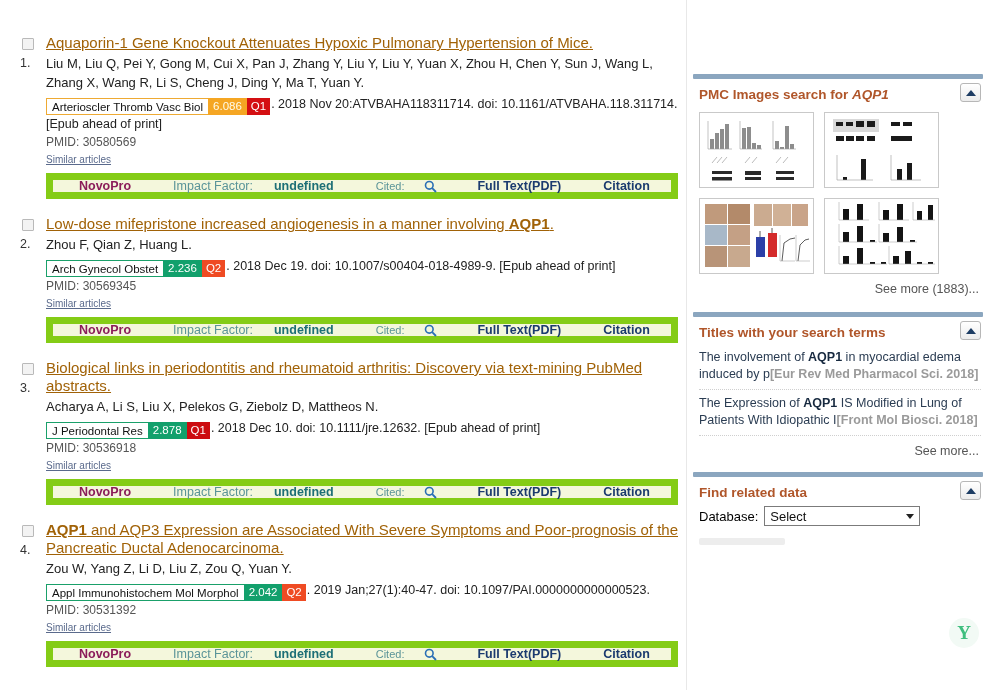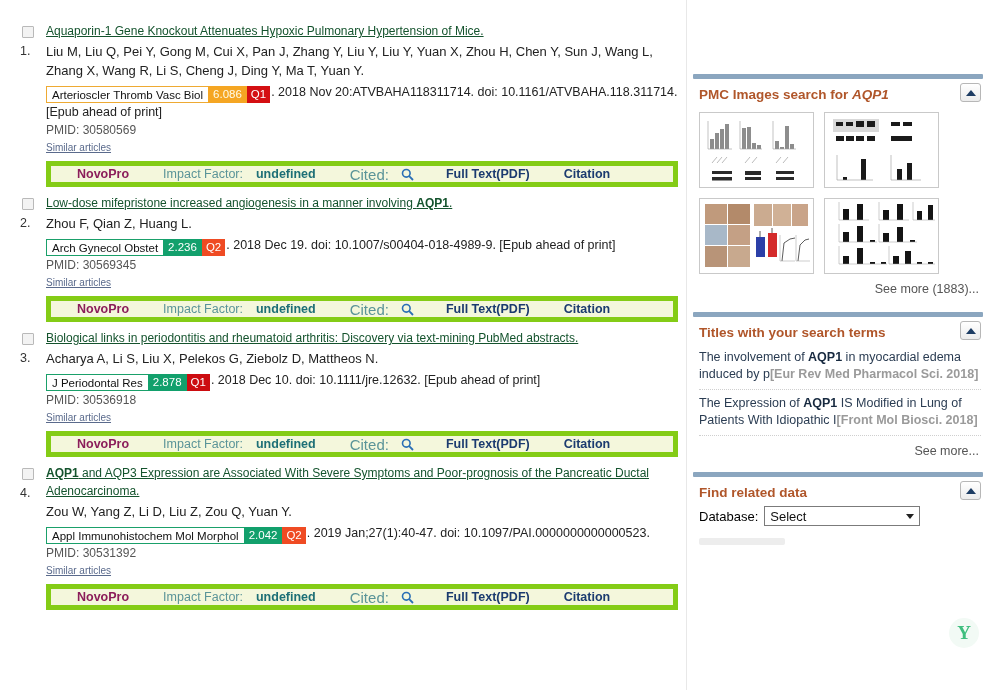--- a/index.html
+++ b/index.html
@@ -11,22 +11,22 @@
 
   
   .results{position:absolute;left:0;top:0;width:690px;height:690px;padding:18px 0 0 0;box-sizing:border-box;}
   .rslt{position:relative;padding:0 12px 0 46px;margin-bottom:7px;}
   .rslt .chk{
     position:absolute;left:22px;top:4px;width:12px;height:12px;
     border:1px solid #b9b9b9;background:#f3f3f3;box-sizing:border-box;border-radius:1px;
   }
   .rslt .num{position:absolute;left:20px;top:22px;font-size:12.5px;color:#333;}
   .title{
-    font-size:12px;color:#14532d;text-decoration:underline;line-height:18px;
-    display:block;margin:4px 0 2px 0;cursor:pointer;
+    font-size:15px;color:#a16207;text-decoration:underline;line-height:18px;
+    display:block;margin:16px 0 2px 0;cursor:pointer;
   }
   .title b{font-weight:bold;}
   .authors{font-size:13px;color:#222;line-height:19px;margin-bottom:3px;}
   .citeline{font-size:12.5px;color:#222;line-height:18px;margin-bottom:1px;}
   .epub{font-size:12.5px;color:#222;line-height:17px;}
   .pmid{font-size:12px;color:#555;line-height:17px;margin-top:1px;}
   .similar{font-size:10px;color:#5a6a8c;text-decoration:underline;line-height:16px;display:inline-block;cursor:pointer;}
 
   
   .badge{display:inline-flex;align-items:stretch;height:17px;vertical-align:-3px;margin-right:1px;
@@ -37,27 +37,27 @@
   .badge.b-orange .jname{border:1px solid #eeaa33;border-right:none;}
   .badge.b-orange .jif{background:#f5a623;color:#fffbe8;}
   .badge.b-orange .jq{background:#d40f12;}
   .badge.b-green .jname{border:1px solid #1aa06a;border-right:none;}
   .badge.b-green .jif{background:#12a06c;}
   .badge.b-green .jq.q1{background:#cc0c10;}
   .badge.b-green .jq.q2{background:#ef4b23;}
 
   
   .novobar{
-    margin-top:5px;height:26px;background:#f4f7dc;border:5px solid #84cc16;
-    display:flex;align-items:center;gap:8px;padding:0 16px 0 26px;box-sizing:border-box;
+    margin-top:5px;height:26px;background:#f4f7dc;border:7px solid #84cc16;
+    display:flex;align-items:center;gap:16px;padding:0 16px 0 26px;box-sizing:border-box;
   }
   .novobar .np{color:#8b1d5a;font-weight:bold;font-size:12.5px;margin-right:26px;cursor:pointer;}
   .novobar .if-lab{color:#5a9498;font-size:12.5px;margin-right:5px;}
   .novobar .if-val{color:#1d6f76;font-weight:bold;font-size:12.5px;margin-right:26px;}
-  .novobar .cited{color:#5a9498;font-size:15px;margin-right:4px;}
+  .novobar .cited{color:#5a9498;font-size:11px;margin-right:4px;}
   .novobar .mag{margin-right:24px;display:inline-flex;align-items:center;cursor:pointer;}
   .novobar .ft{color:#1b3b6f;font-weight:bold;font-size:12.5px;margin-right:26px;cursor:pointer;}
   .novobar .cit{color:#1b3b6f;font-weight:bold;font-size:12.5px;cursor:pointer;}
 
   
   .sidebar{position:absolute;left:686px;top:0;width:311px;height:690px;box-sizing:border-box;
            border-left:1px solid #e8e8e8;}
   .portlet{margin:0 14px 0 6px;padding-bottom:2px;}
   .portlet .topbar{height:5px;background:#8ba6bf;margin-bottom:0;border-radius:1px;}
   .p-head{position:relative;padding:8px 0 4px 6px;}

